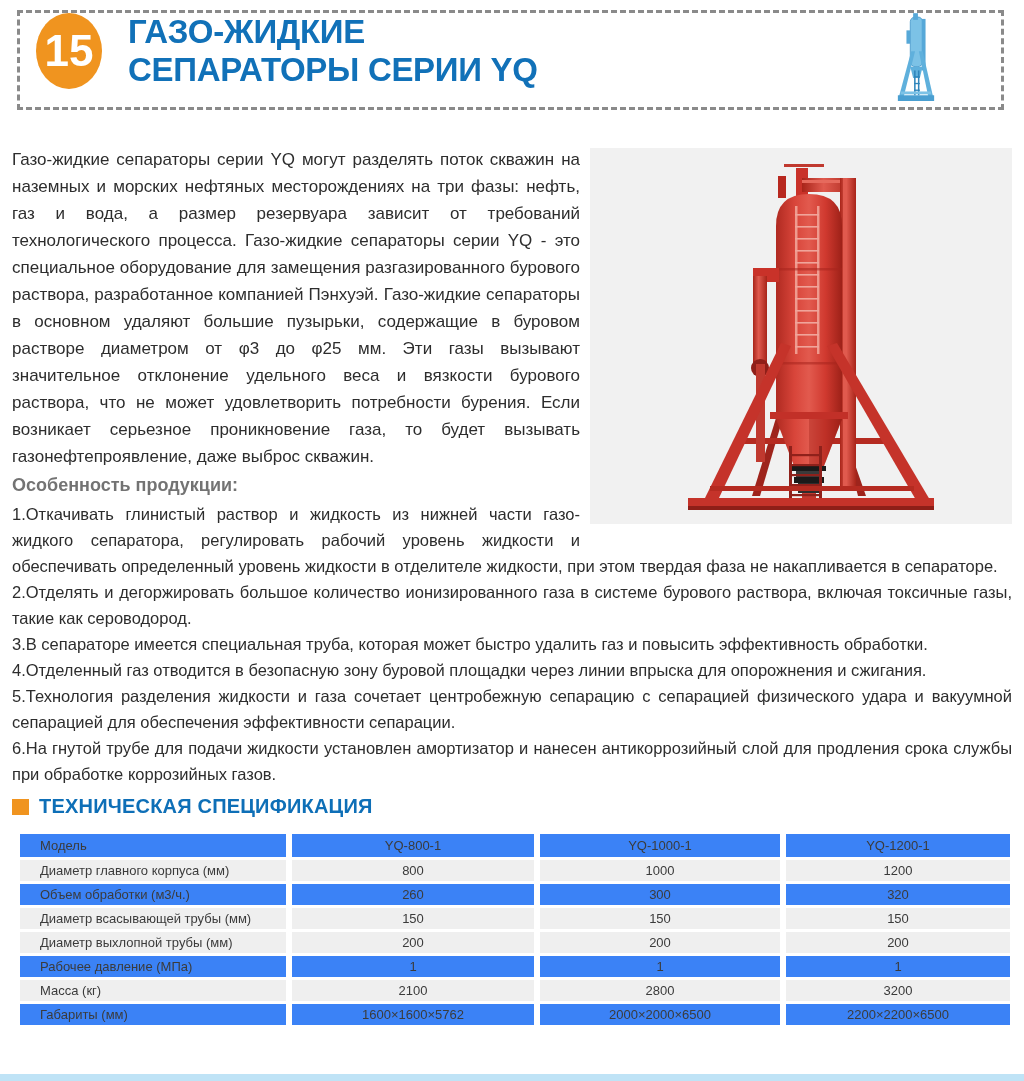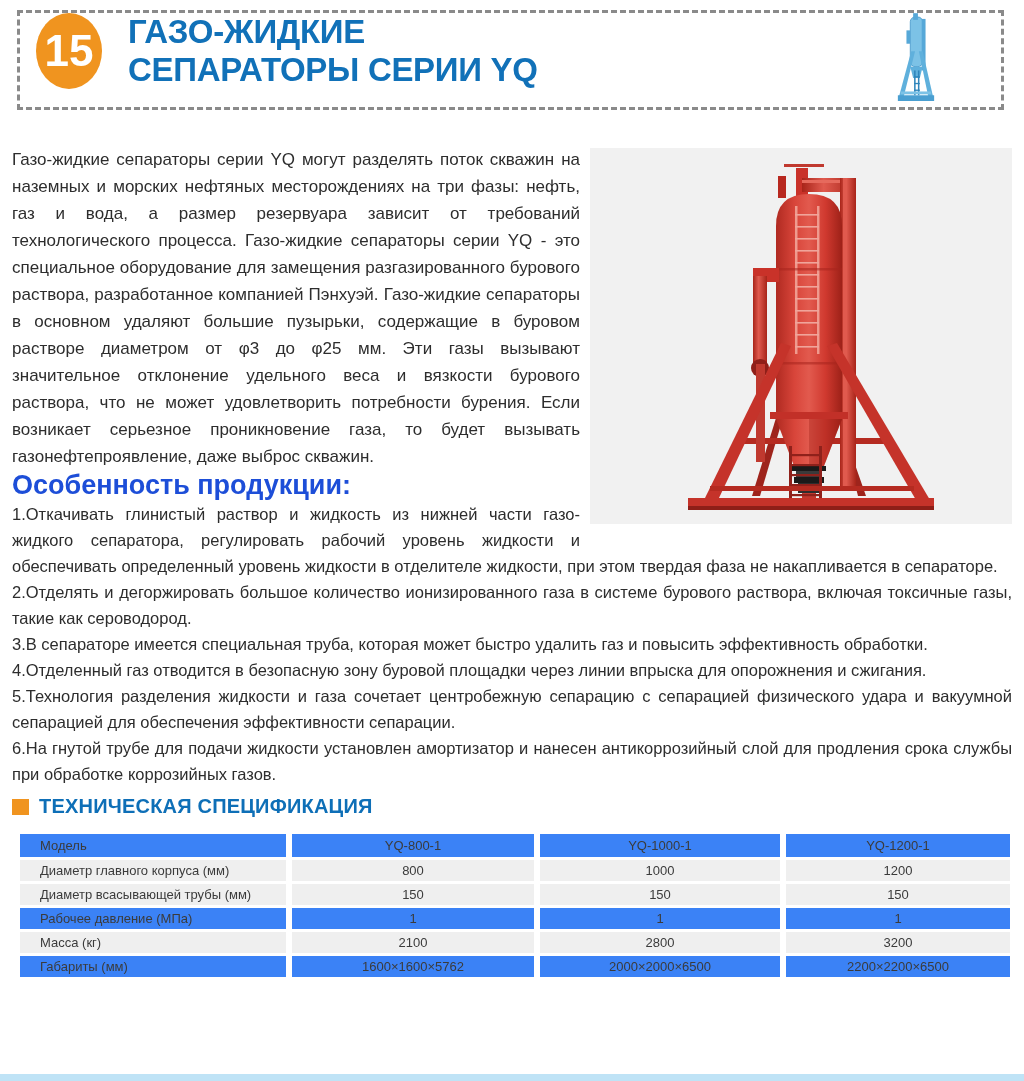--- a/index.html
+++ b/index.html
@@ -33,21 +33,21 @@
   .photo {
     float:right; width:422px; height:376px; margin:2px 0 14px 10px;
     background:#f1f1f1;
   }
   .photo svg { display:block; }
   p.intro {
     margin:0; font-size:17px; line-height:27px; text-align:justify;
     color:#2d2d2d;
   }
   h2.features-heading {
-    margin:4px 0 4px 0; font-size:27px; line-height:23px; color:#1d4ed8;
+    margin:4px 0 4px 0; font-size:18px; line-height:23px; color:#737373;
   }
   p.feature {
     margin:0; font-size:16.5px; line-height:26px; text-align:justify;
     color:#2d2d2d;
   }
 
   
   .spec-heading {
     margin:8px 0 16px 0; display:flex; align-items:center;
     color:#0E6FB7; font-size:20px; font-weight:bold; letter-spacing:0.2px;
@@ -222,26 +222,38 @@
         <td class="val">YQ-800-1</td>
         <td class="val">YQ-1000-1</td>
         <td class="val">YQ-1200-1</td>
       </tr>
       <tr class="gray">
         <td class="label">Диаметр главного корпуса (мм)</td>
         <td class="val">800</td>
         <td class="val">1000</td>
         <td class="val">1200</td>
       </tr>
+      <tr class="blue">
+        <td class="label">Объем обработки (м3/ч.)</td>
+        <td class="val">260</td>
+        <td class="val">300</td>
+        <td class="val">320</td>
+      </tr>
       <tr class="gray">
         <td class="label">Диаметр всасывающей трубы (мм)</td>
         <td class="val">150</td>
         <td class="val">150</td>
         <td class="val">150</td>
       </tr>
+      <tr class="gray">
+        <td class="label">Диаметр выхлопной трубы (мм)</td>
+        <td class="val">200</td>
+        <td class="val">200</td>
+        <td class="val">200</td>
+      </tr>
       <tr class="blue">
         <td class="label">Рабочее давление (МПа)</td>
         <td class="val">1</td>
         <td class="val">1</td>
         <td class="val">1</td>
       </tr>
       <tr class="gray">
         <td class="label">Масса (кг)</td>
         <td class="val">2100</td>
         <td class="val">2800</td>

